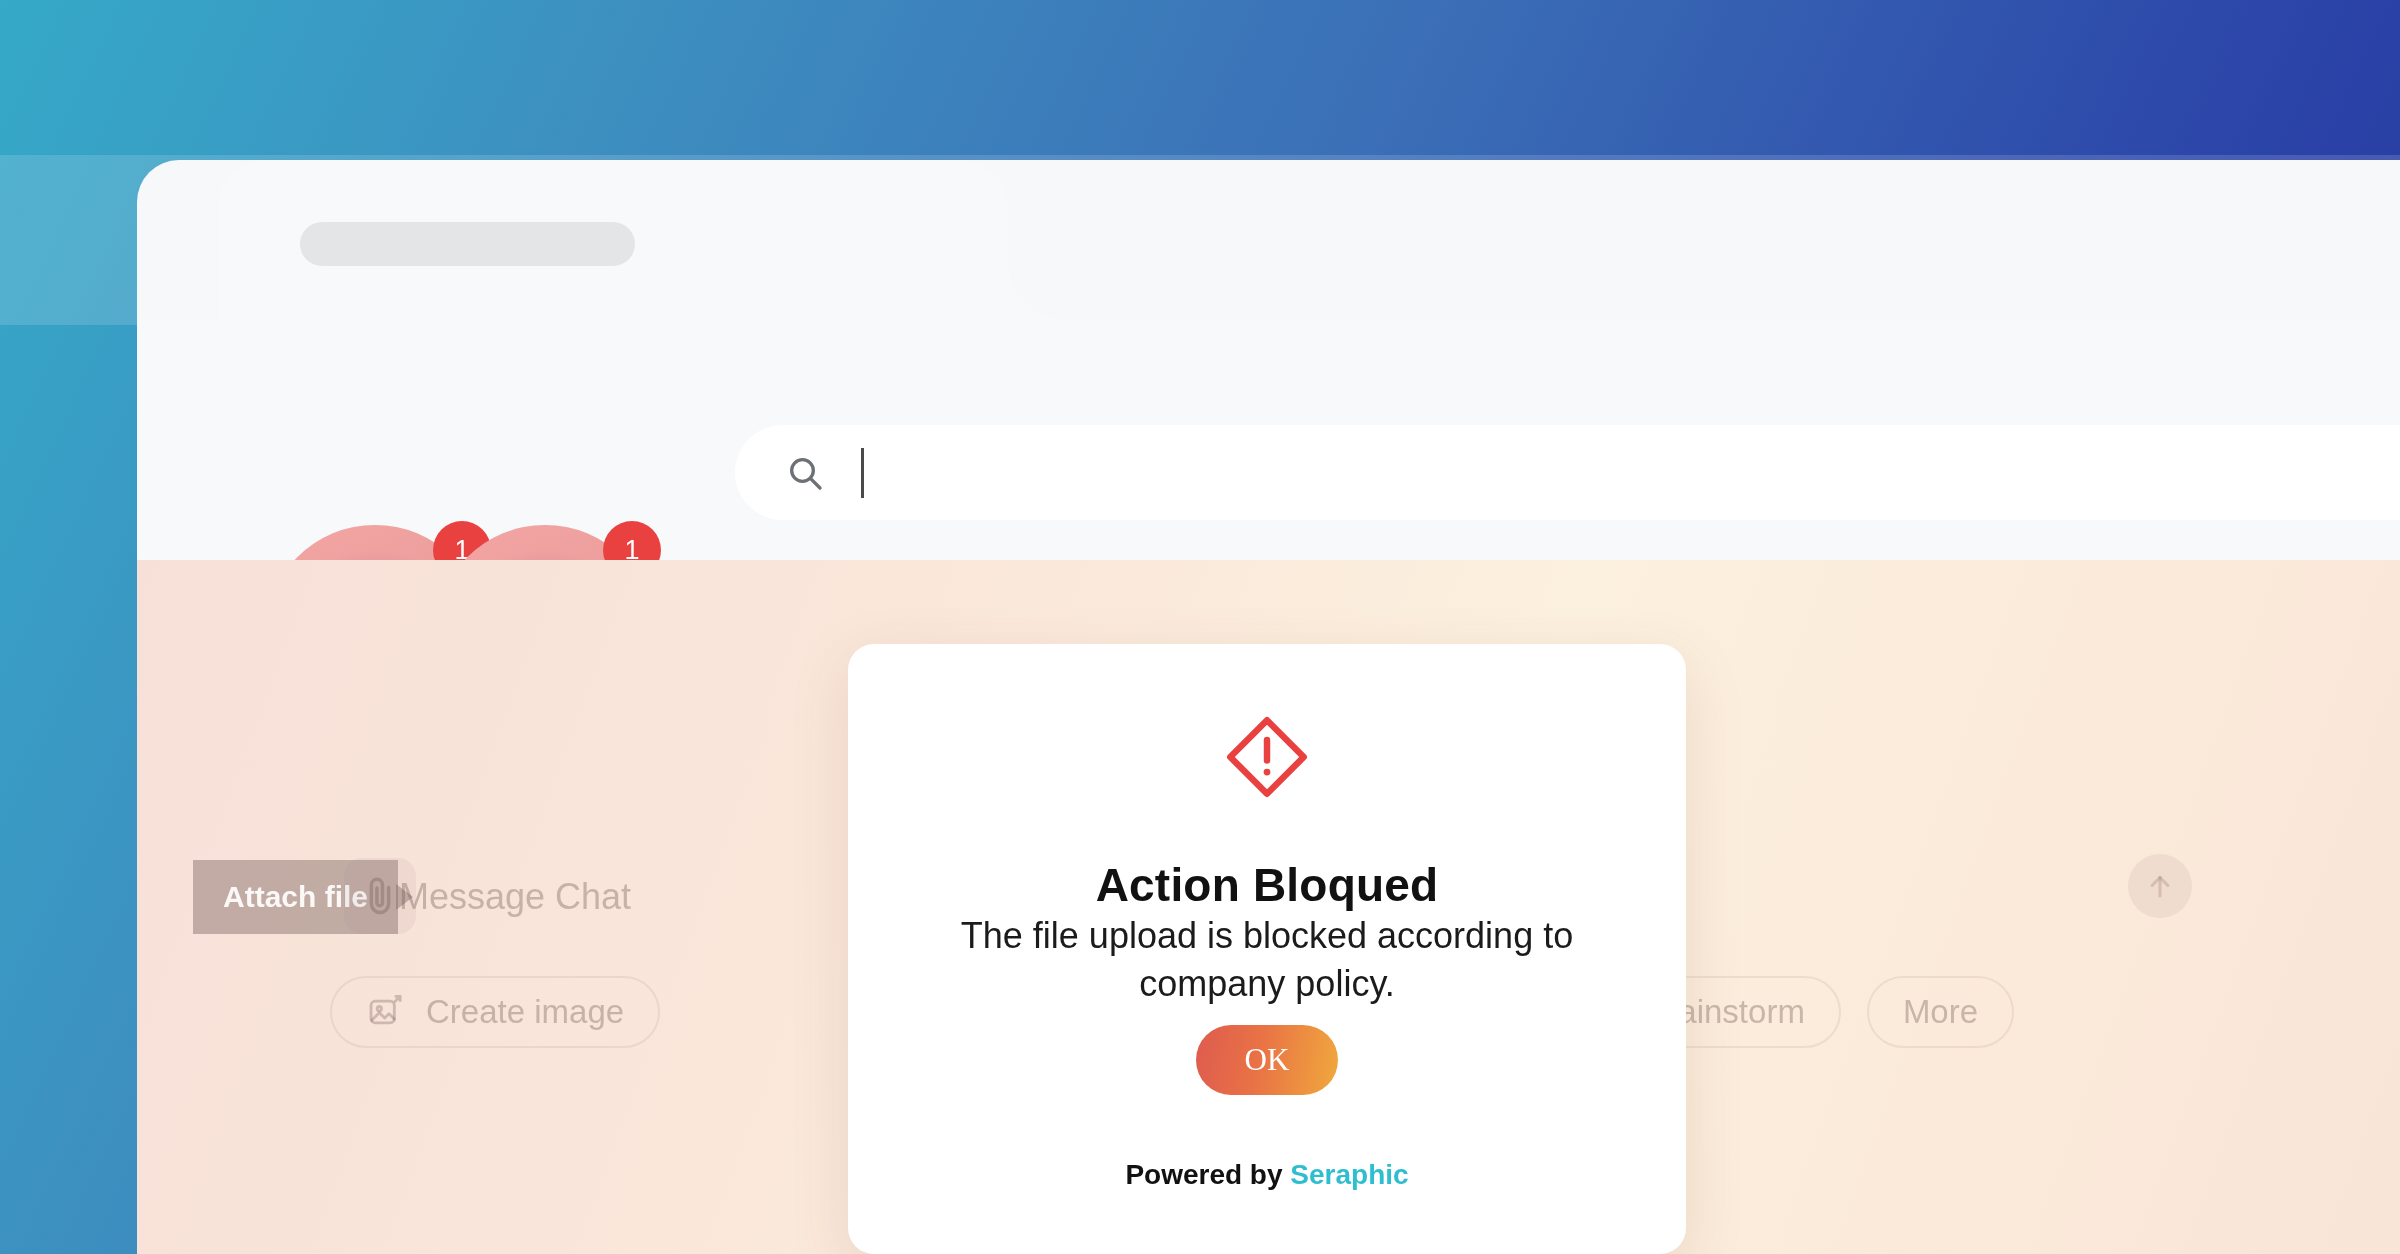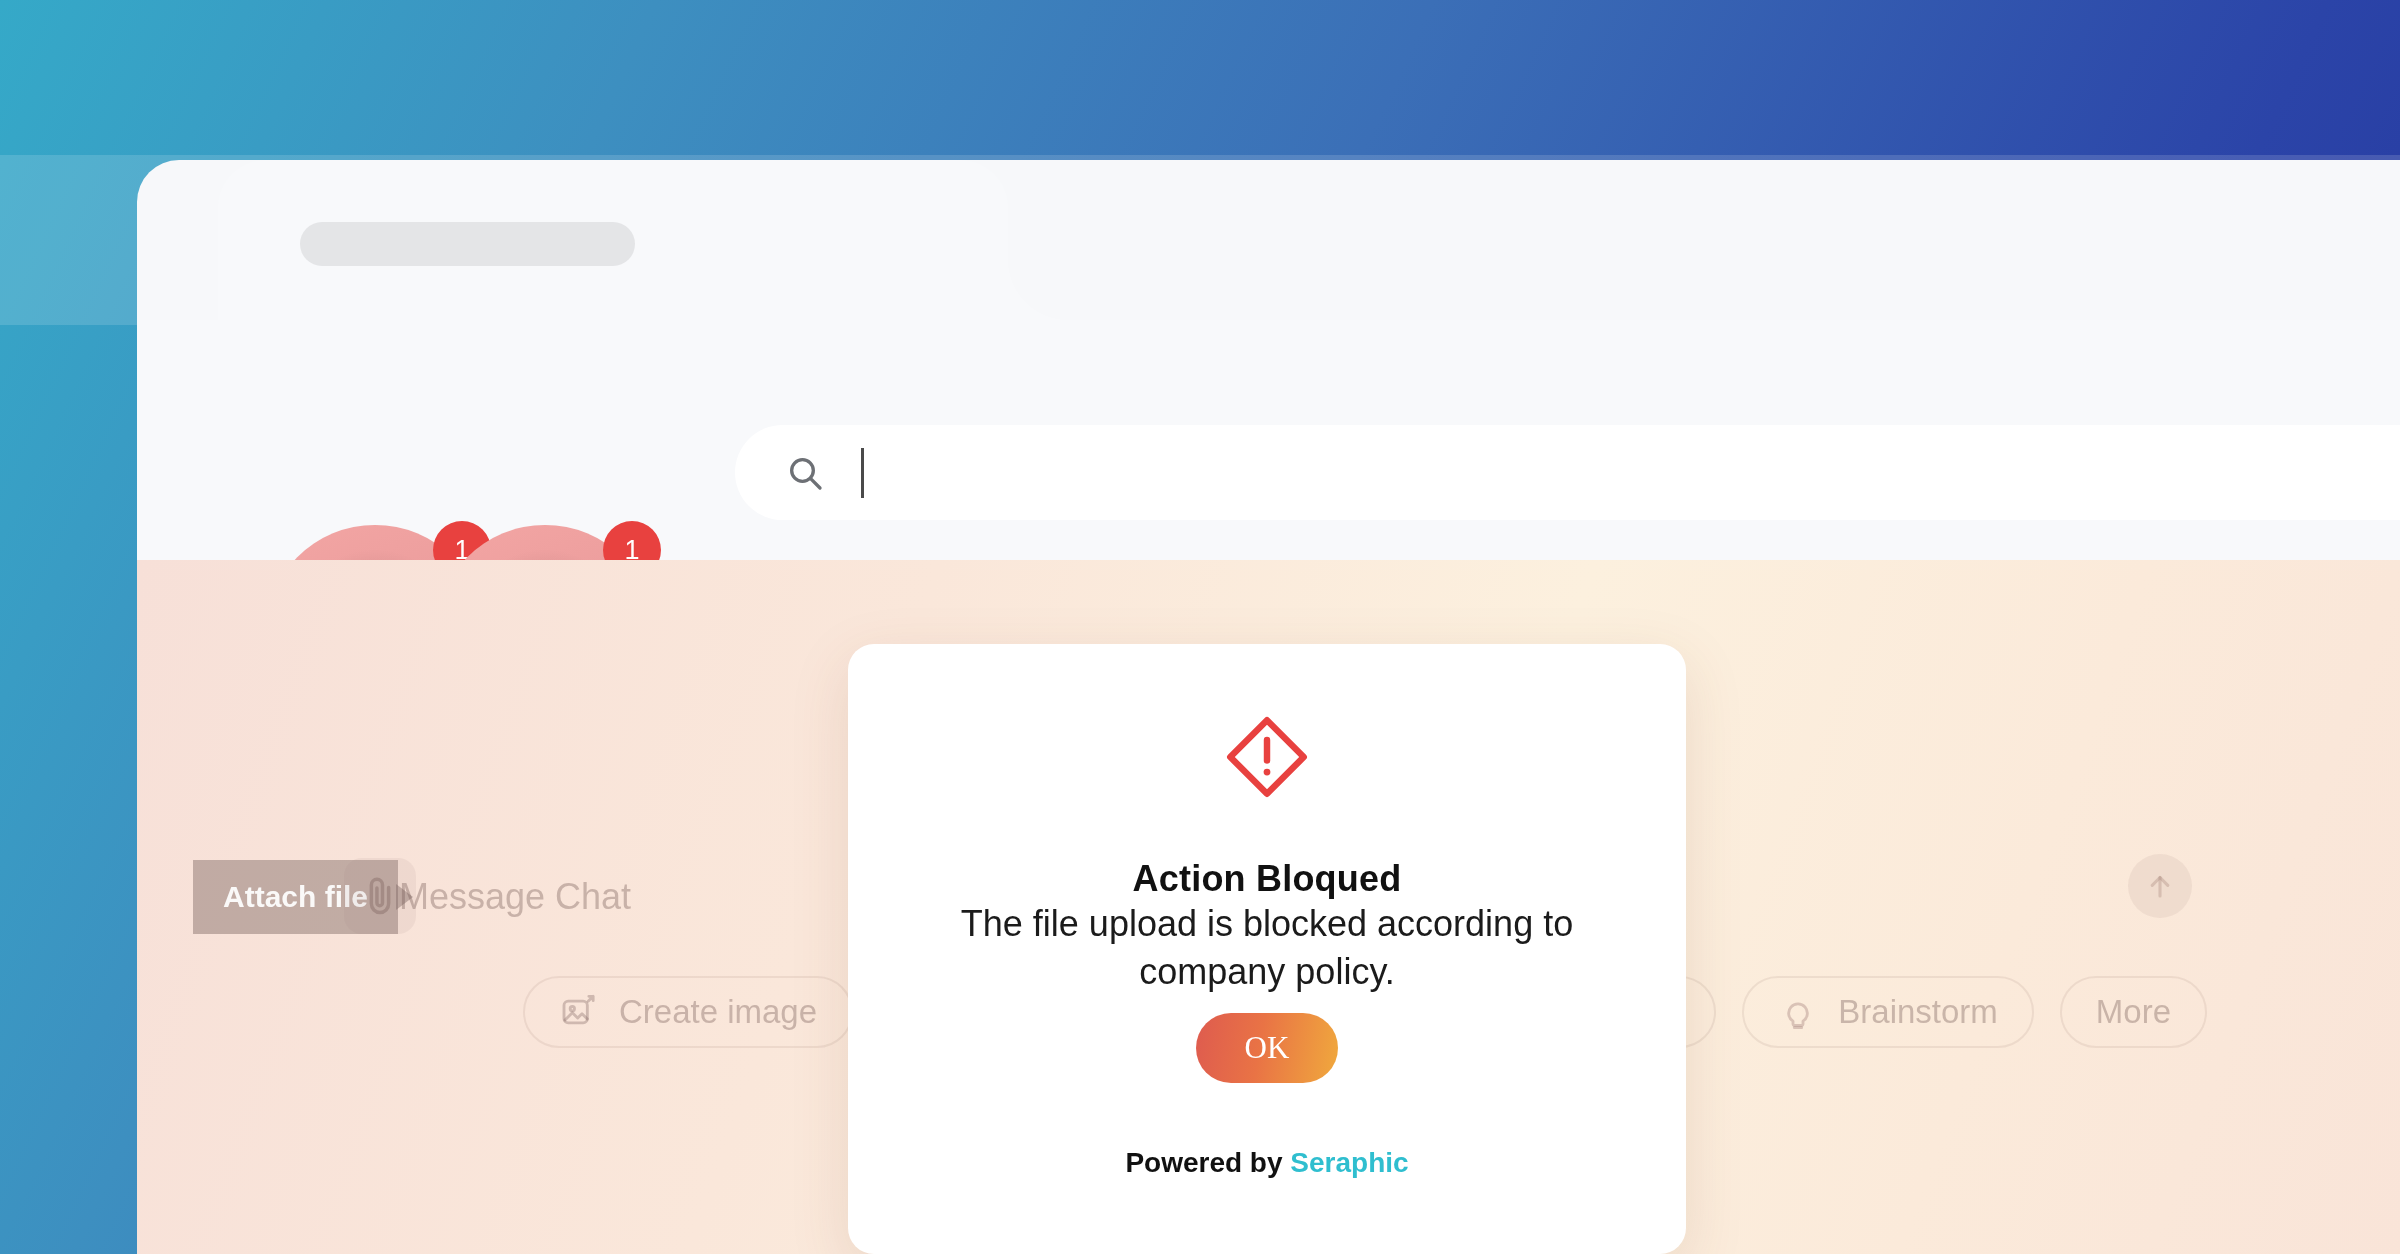--- a/index.html
+++ b/index.html
@@ -121,41 +121,41 @@
   }
   #send-btn{
     position:absolute; left:1991px; top:294px; width:64px; height:64px;
     border-radius:50%; background:rgba(170,140,130,0.13);
     display:flex; align-items:center; justify-content:center;
   }
 
   
   #chips{
     position:absolute; left:0; top:392px; width:2263px; height:120px;
-    display:flex; align-items:center; gap:26px; padding-left:193px;justify-content:center;
+    display:flex; align-items:center; gap:26px; padding-left:193px;
   }
   .chip{
     height:72px; border:2px solid rgba(170,140,130,0.17); border-radius:36px;
     display:flex; align-items:center; gap:20px; padding:0 34px;
     font-size:33px; color:rgba(120,95,90,0.38); white-space:nowrap;
     flex:0 0 auto;
   }
   .chip svg{ flex:0 0 auto; }
 
   
   #dialog{
     position:absolute; left:848px; top:644px; width:838px; height:610px;
     background:#ffffff; border-radius:26px;
     box-shadow:0 18px 60px rgba(120,70,50,0.13);
     text-align:center;
     overflow:hidden;
   }
   #dialog-icon{ margin:70px auto 0; width:86px; height:86px; }
   #dialog-title{
-    margin-top:54px; font-size:36px; font-weight:bold; color:#111;
+    margin-top:54px; font-size:46px; font-weight:bold; color:#111;
     letter-spacing:0.2px;
   }
   #dialog-body{
     font-size:36px; color:#1b1b1b; line-height:1.32;
     padding:0 46px;
   }
   #ok-button{
     display:block; margin:18px auto 0; width:142px; height:70px;
     border:none; border-radius:35px; cursor:pointer;
     background:linear-gradient(100deg,#de5b4f 0%,#e97345 45%,#f0a93d 100%);

